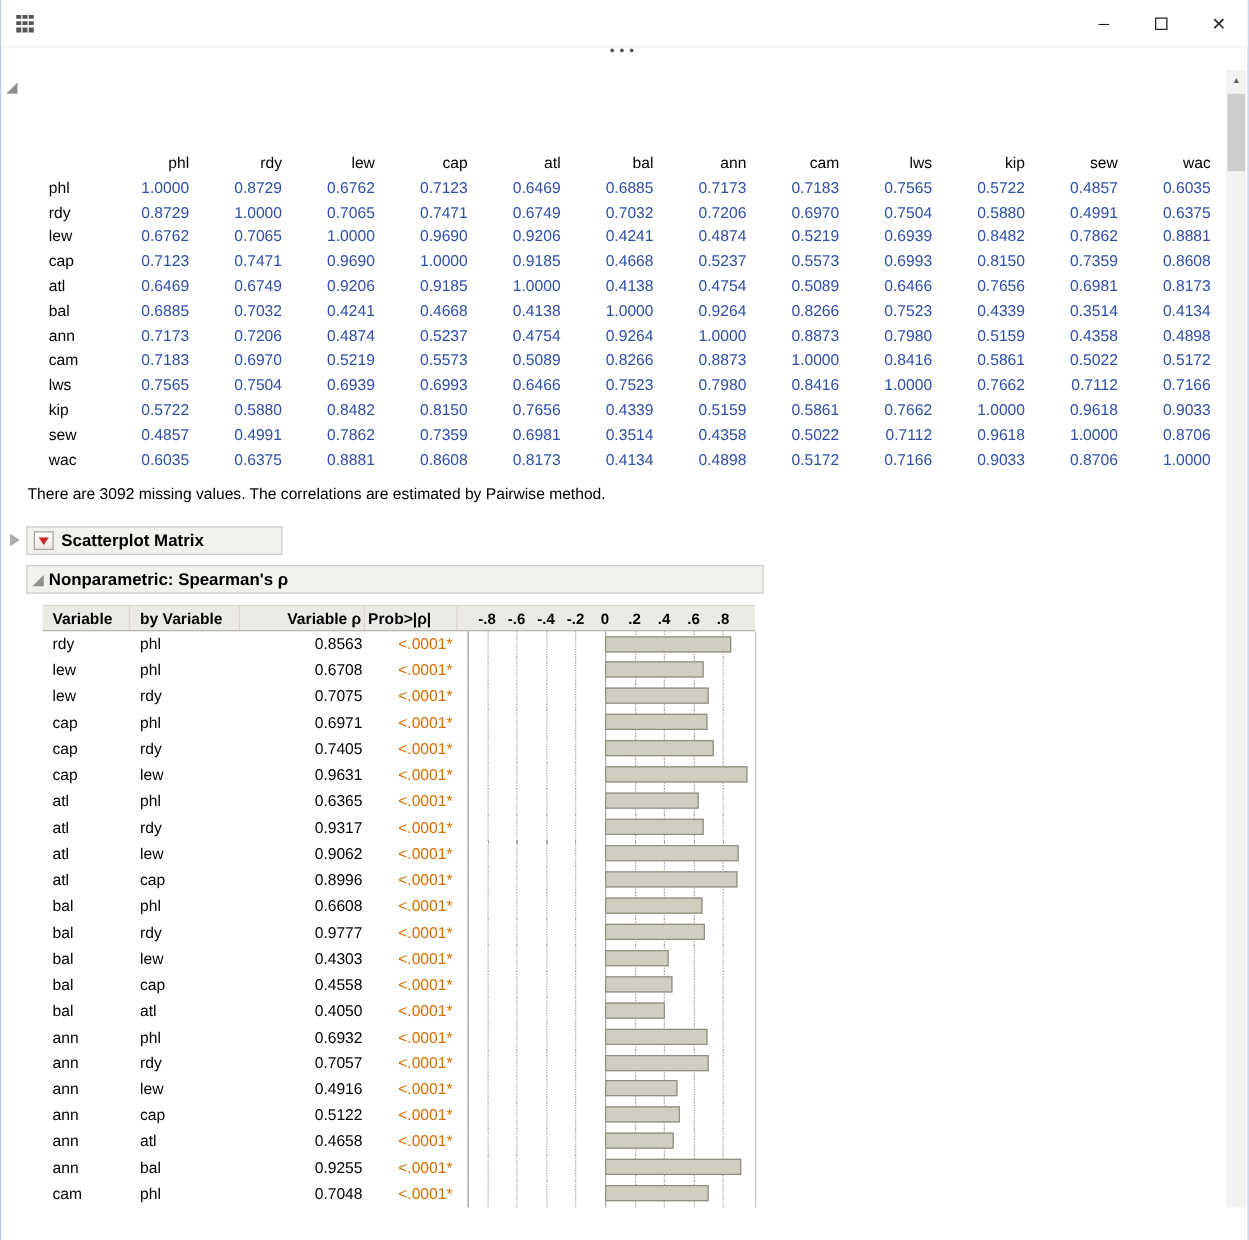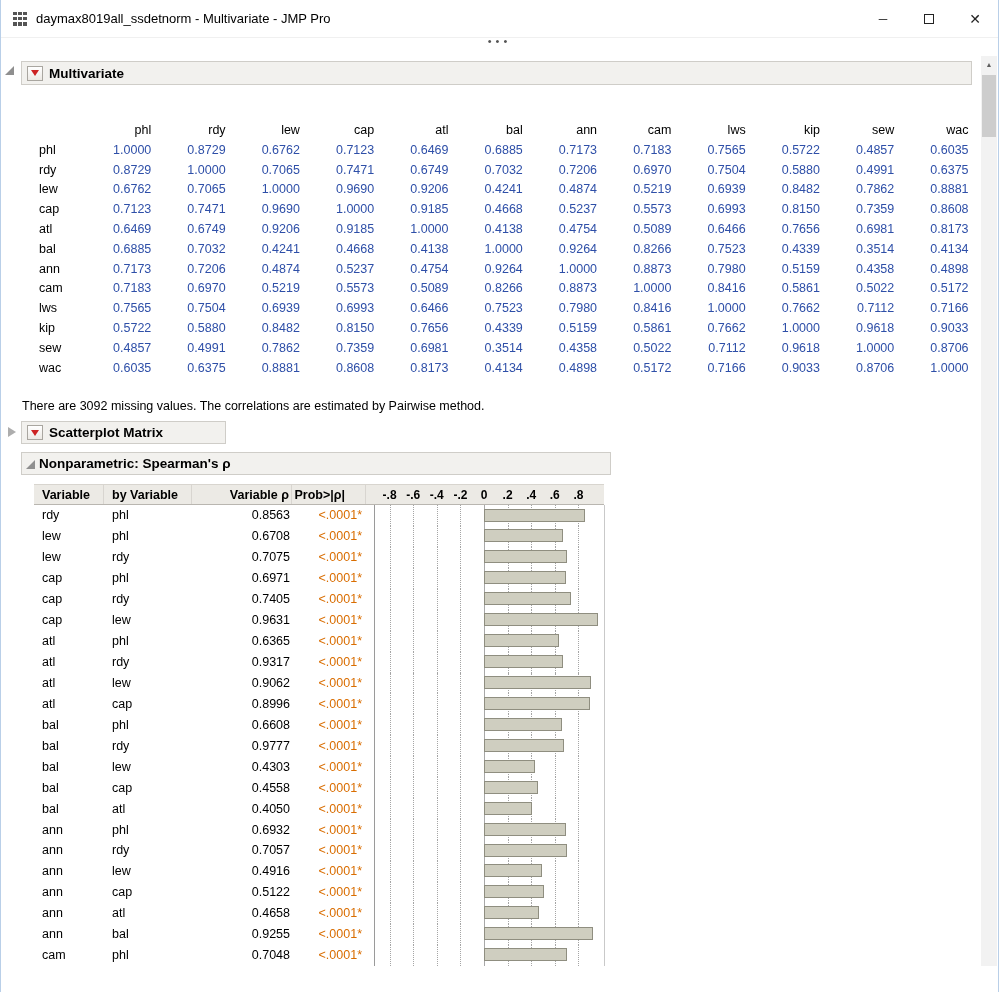--- a/index.html
+++ b/index.html
@@ -44,21 +44,21 @@
 
   
   .corr-table { position:absolute; left:20px; top:119px; font-size:12.5px; color:#000; }
   .corr-row { display:flex; height:19.8px; align-items:center; }
   .corr-head { height:21px; }
   .corr-rowlabel { width:60px; padding-left:18px; }
   .corr-num { width:74.3px; text-align:right; padding-right:4px; }
   .corr-colhead { color:#000; }
   .corr-val { color:var(--value-blue); }
 
-  .note { position:absolute; left:21px; top:399px; font-size:12.5px; color:#000; }
+  .note { position:absolute; left:21px; top:388px; font-size:12.5px; color:#000; }
 
   
   .sp-table { position:absolute; left:33px; top:484px; font-size:12.5px; color:#000; }
   .sp-head { display:flex; height:21px; background:#eceae5; border-top:1px solid #d8d5cf; border-bottom:1px solid #b9b6b0; font-weight:bold; align-items:stretch; }
   .hc { display:flex; align-items:center; border-right:1px solid #d8d5d0; }
   .hc-var { width:70px; padding-left:8px; }
   .hc-by { width:88px; padding-left:8px; }
   .hc-rho { width:100px; justify-content:flex-end; padding-right:2px; }
   .hc-prob { width:74px; justify-content:flex-end; padding-right:20px; }
   .hc-axis { width:238px; position:relative; border-right:none; }
@@ -101,42 +101,35 @@
       <span></span>
         <span></span>
         <span></span>
         <span></span>
         <span></span>
         <span></span>
         <span></span>
         <span></span>
         <span></span>
     </div>
-    <div class="title-text">daymax8019all_ssdetnorm - Multivariate - JMP Pro</div>
     <div class="titlebar-spacer"></div>
     <div class="win-btn">
       <span class="min-glyph">─</span>
     </div>
     <div class="win-btn">
       <span class="max-glyph"></span>
     </div>
     <div class="win-btn">
       <span class="close-glyph">✕</span>
     </div>
   </div>
 
   <div class="dots">•••</div>
 
   <div class="disc-abs disc-open" style="left:4px; top:66px;"></div>
-  <div class="outline-bar" id="multivariate-bar">
-    <div class="red-triangle-btn">
-      <div class="red-tri"></div>
-    </div>
-    <div class="outline-title">Multivariate</div>
-  </div>
 
 
   <div class="corr-table">
       <div class="corr-row corr-head">
         <div class="corr-rowlabel"></div>
         <div class="corr-num corr-colhead">phl</div>
         <div class="corr-num corr-colhead">rdy</div>
         <div class="corr-num corr-colhead">lew</div>
         <div class="corr-num corr-colhead">cap</div>
         <div class="corr-num corr-colhead">atl</div>

